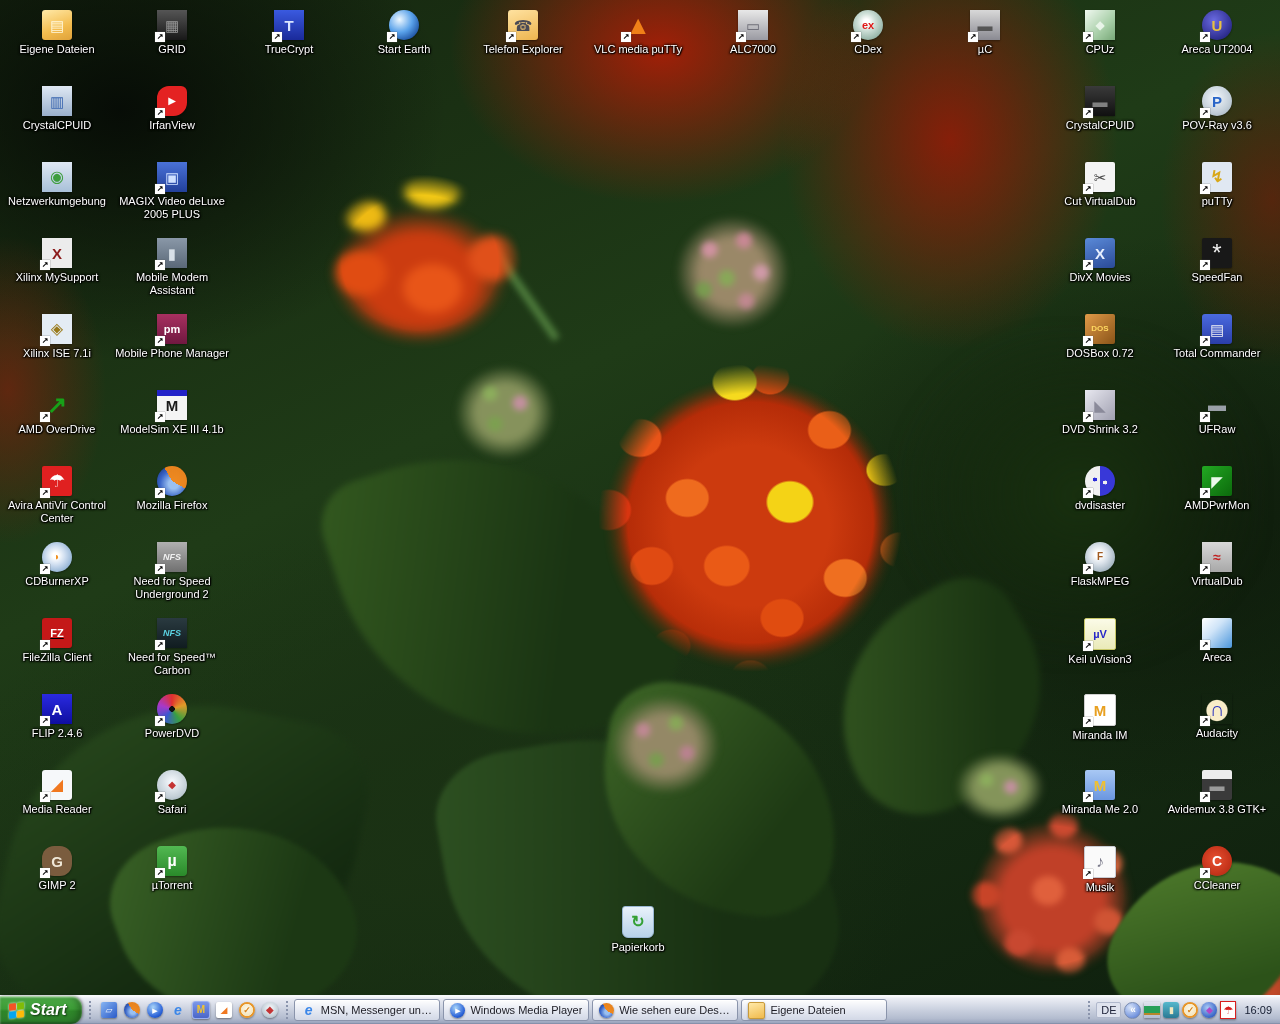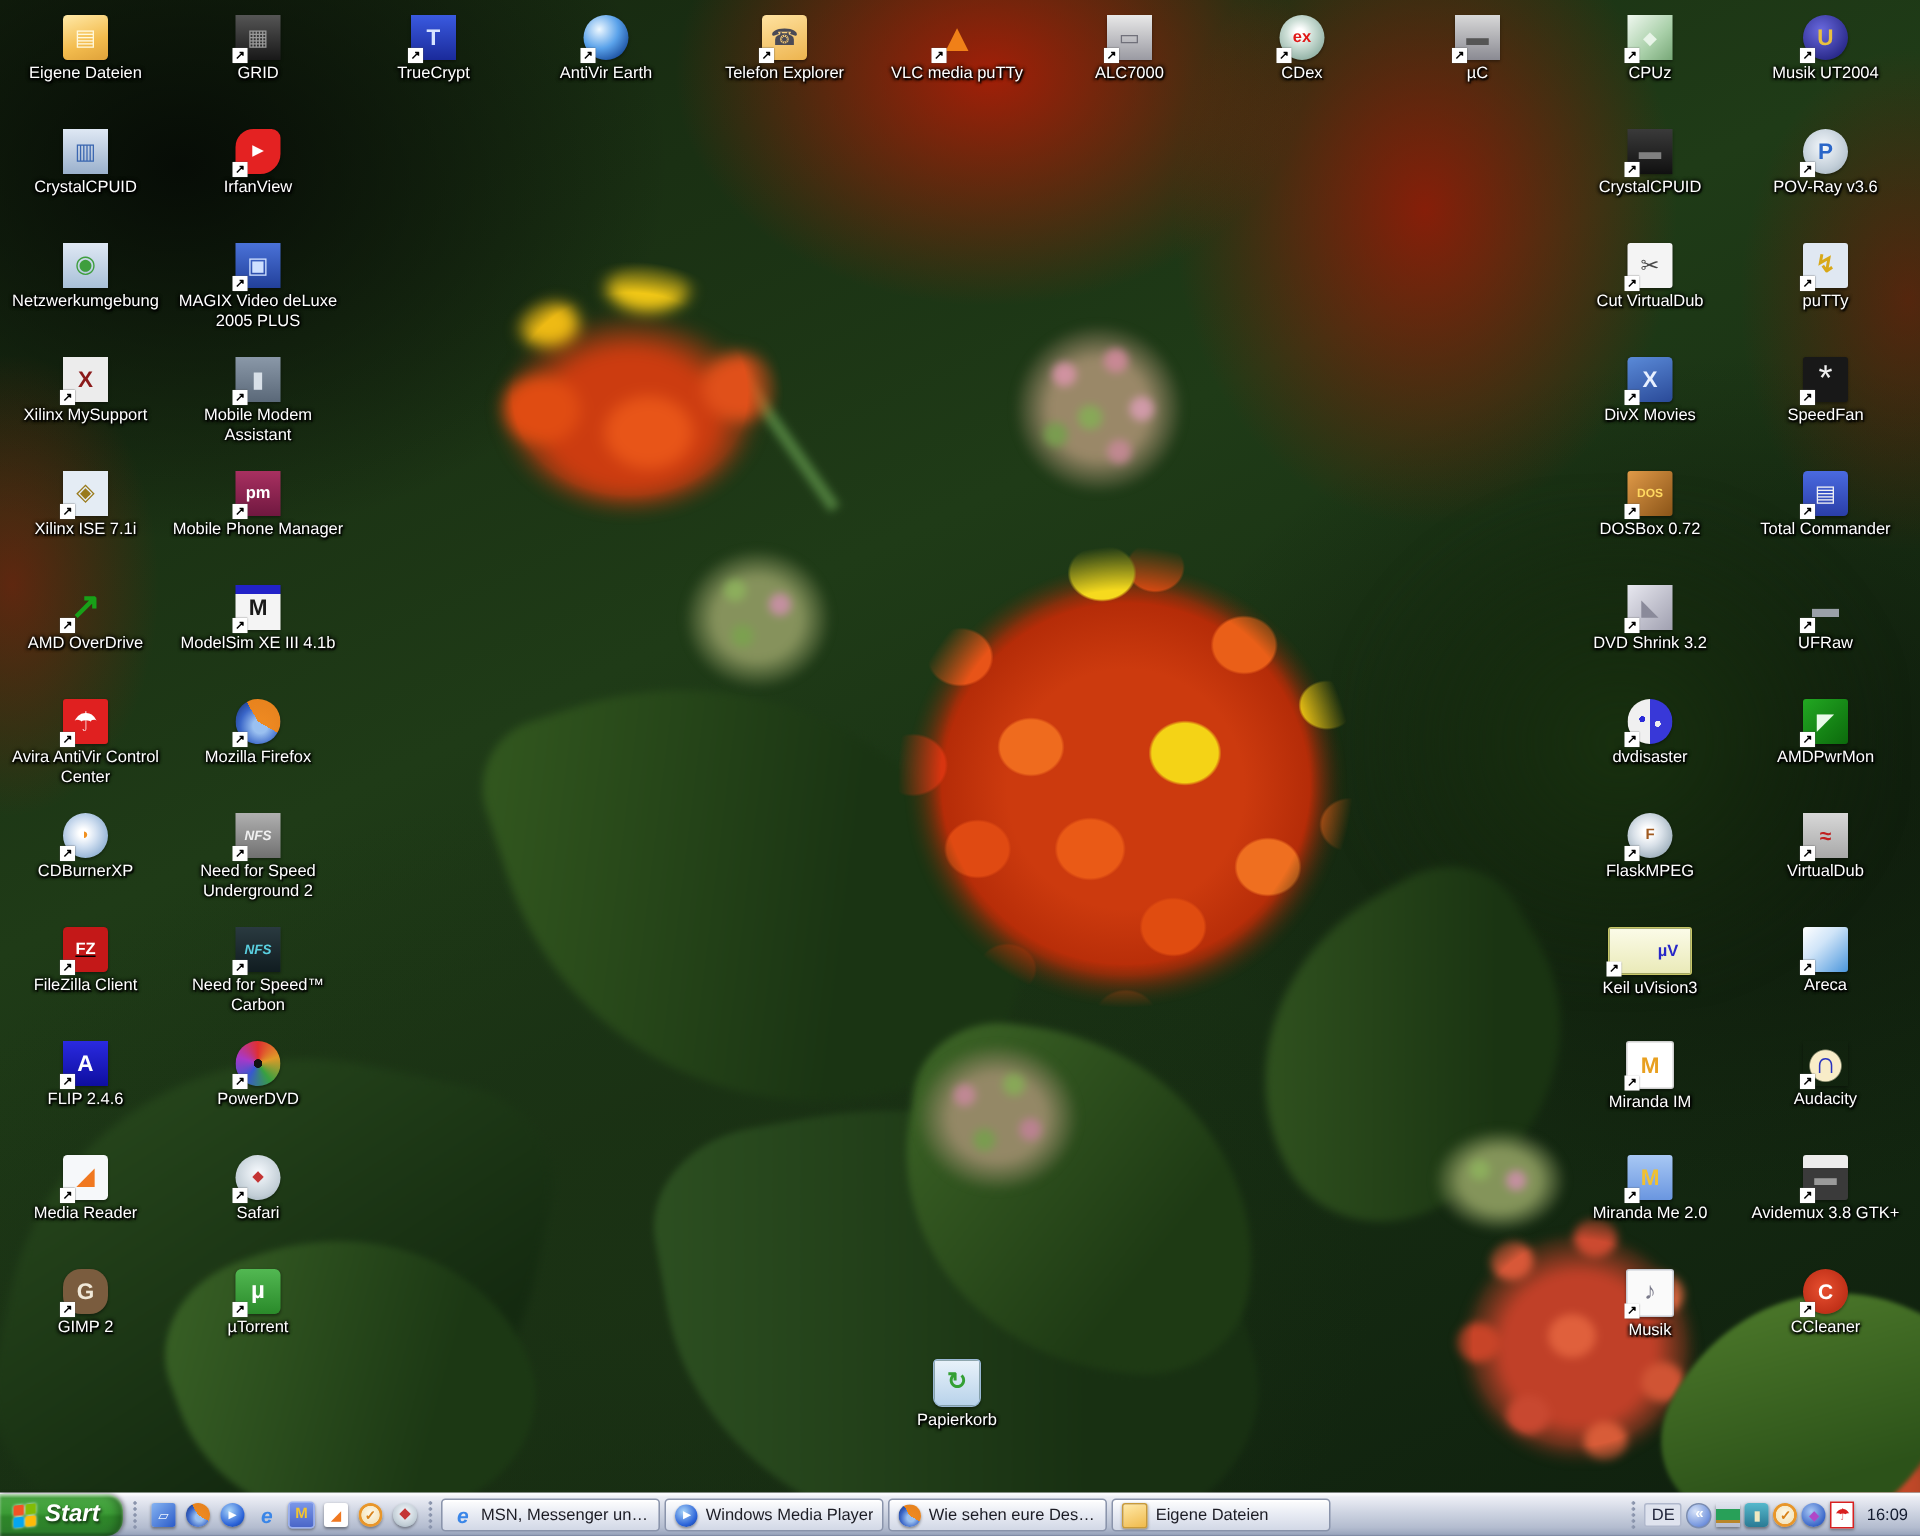--- a/index.html
+++ b/index.html
@@ -188,21 +188,21 @@
           <span class="glyph" style="color: rgb(216, 228, 255); font-size: 15px; font-weight: bold;">T</span>
           <span class="badge">↗</span>
         </span>
         <div class="ic-label">TrueCrypt</div>
       </div>
       <div class="desktop-icon" style="left: 346px; top: 6px;">
         <span class="art art-bg ic-art" style="width: 30px; height: 30px; background: radial-gradient(circle at 35% 32%, rgb(238, 248, 255), rgb(90, 162, 234) 45%, rgb(28, 80, 160) 80%); border-radius: 50%;">
           <span class="glyph" style="color: rgb(255, 255, 255); font-size: 15px;"></span>
           <span class="badge">↗</span>
         </span>
-        <div class="ic-label">AntiVir Earth</div>
+        <div class="ic-label">Start Earth</div>
       </div>
       <div class="desktop-icon" style="left: 465px; top: 6px;">
         <span class="art art-bg ic-art" style="width: 30px; height: 30px; background: linear-gradient(160deg, rgb(255, 226, 160), rgb(237, 180, 78)); border-radius: 3px;">
           <span class="glyph" style="color: rgb(74, 74, 85); font-size: 15px;">☎</span>
           <span class="badge">↗</span>
         </span>
         <div class="ic-label">Telefon Explorer</div>
       </div>
       <div class="desktop-icon" style="left: 580px; top: 6px;">
         <span class="art ic-art" style="width: 30px; height: 30px; background: transparent;">
@@ -237,21 +237,21 @@
           <span class="glyph" style="color: rgb(232, 244, 232); font-size: 12px;">◆</span>
           <span class="badge">↗</span>
         </span>
         <div class="ic-label">CPUz</div>
       </div>
       <div class="desktop-icon" style="left: 1159px; top: 6px;">
         <span class="art art-bg ic-art" style="width: 30px; height: 30px; background: radial-gradient(circle at 40% 35%, rgb(106, 106, 224), rgb(42, 42, 138) 75%); border-radius: 50%;">
           <span class="glyph" style="color: rgb(232, 192, 64); font-size: 15px; font-weight: bold;">U</span>
           <span class="badge">↗</span>
         </span>
-        <div class="ic-label">Musik UT2004</div>
+        <div class="ic-label">Areca UT2004</div>
       </div>
       <div class="desktop-icon" style="left: -1px; top: 82px;">
         <span class="art art-bg ic-art" style="width: 30px; height: 30px; background: linear-gradient(rgb(223, 232, 244), rgb(154, 176, 204));">
           <span class="glyph" style="color: rgb(58, 102, 176); font-size: 15px;">▥</span>
         </span>
         <div class="ic-label">CrystalCPUID</div>
       </div>
       <div class="desktop-icon" style="left: -1px; top: 158px;">
         <span class="art art-bg ic-art" style="width: 30px; height: 30px; background: linear-gradient(rgb(223, 232, 244), rgb(168, 192, 216));">
           <span class="glyph" style="color: rgb(62, 158, 62); font-size: 16px;">◉</span>
@@ -441,21 +441,21 @@
         <div class="ic-label">dvdisaster</div>
       </div>
       <div class="desktop-icon" style="left: 1042px; top: 538px;">
         <span class="art art-bg ic-art" style="width: 30px; height: 30px; background: radial-gradient(circle at 45% 42%, rgb(255, 255, 255) 12%, rgb(216, 224, 232) 40%, rgb(168, 184, 196) 70%, rgb(138, 154, 168)); border-radius: 50%;">
           <span class="glyph" style="color: rgb(160, 90, 32); font-size: 10px; font-weight: bold;">F</span>
           <span class="badge">↗</span>
         </span>
         <div class="ic-label">FlaskMPEG</div>
       </div>
       <div class="desktop-icon" style="left: 1042px; top: 614px;">
-        <span class="art art-bg ic-art" style="width: 30px; height: 30px; background: linear-gradient(rgb(251, 251, 232), rgb(234, 234, 184)); border-radius: 2px; border: 1px solid rgb(200, 200, 104); padding-left: 24px;">
+        <span class="art art-bg ic-art" style="width: 30px; height: 30px; background: linear-gradient(rgb(251, 251, 232), rgb(234, 234, 184)); border-radius: 2px; border: 1px solid rgb(200, 200, 104);">
           <span class="glyph" style="color: rgb(40, 40, 200); font-size: 11px; font-weight: bold;">µV</span>
           <span class="badge">↗</span>
         </span>
         <div class="ic-label">Keil uVision3</div>
       </div>
       <div class="desktop-icon" style="left: 1042px; top: 690px;">
         <span class="art art-bg ic-art" style="width: 30px; height: 30px; background: rgb(255, 255, 255); border-radius: 2px; border: 1px solid rgb(208, 208, 208);">
           <span class="glyph" style="color: rgb(232, 160, 32); font-size: 15px; font-weight: bold;">M</span>
           <span class="badge">↗</span>
         </span>

